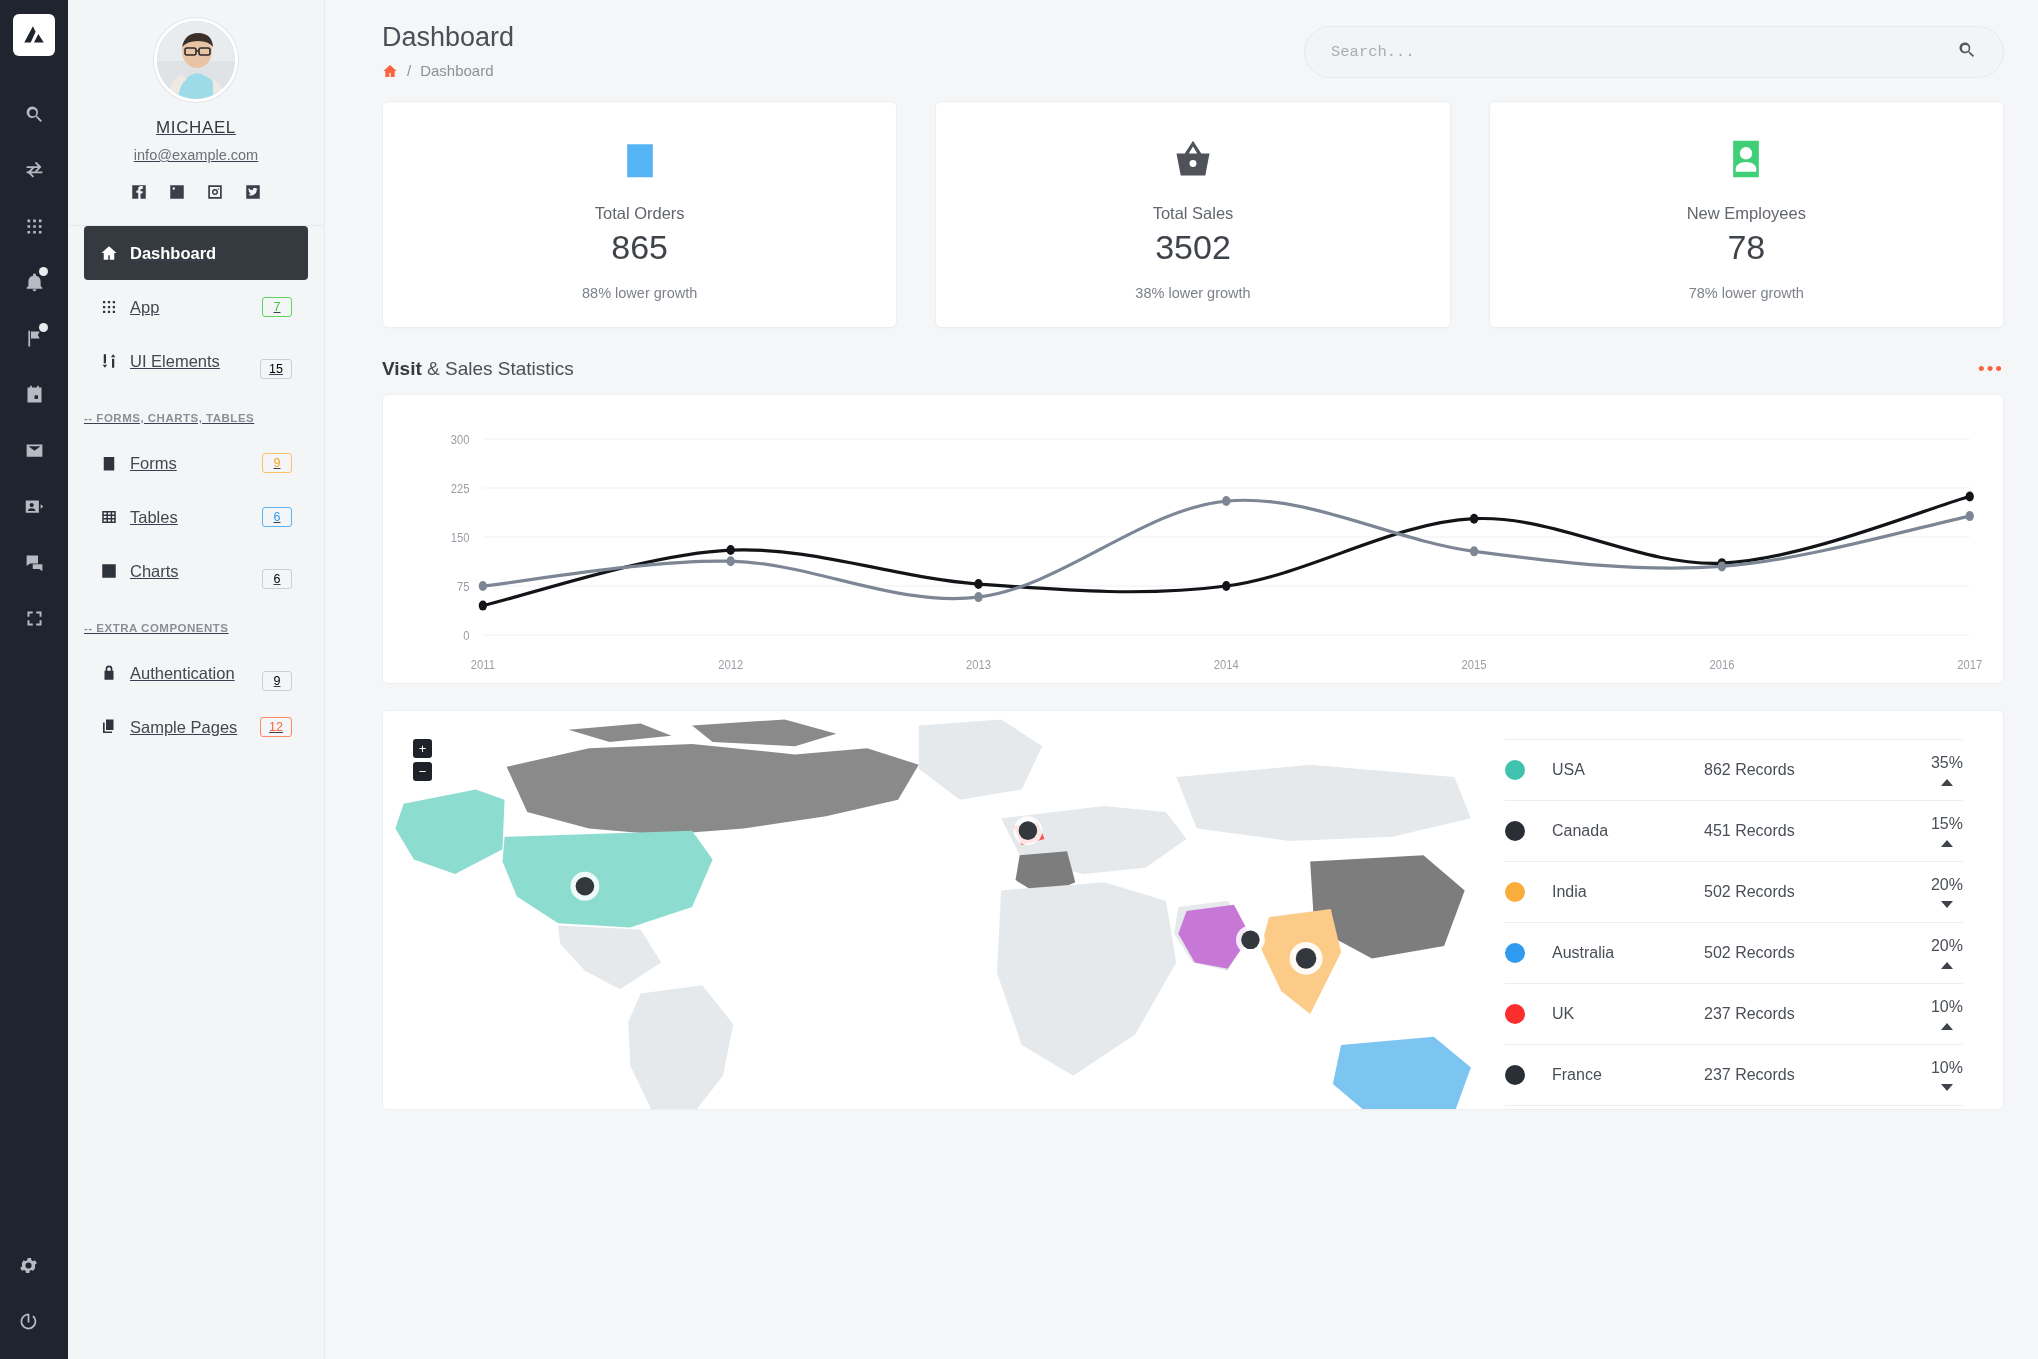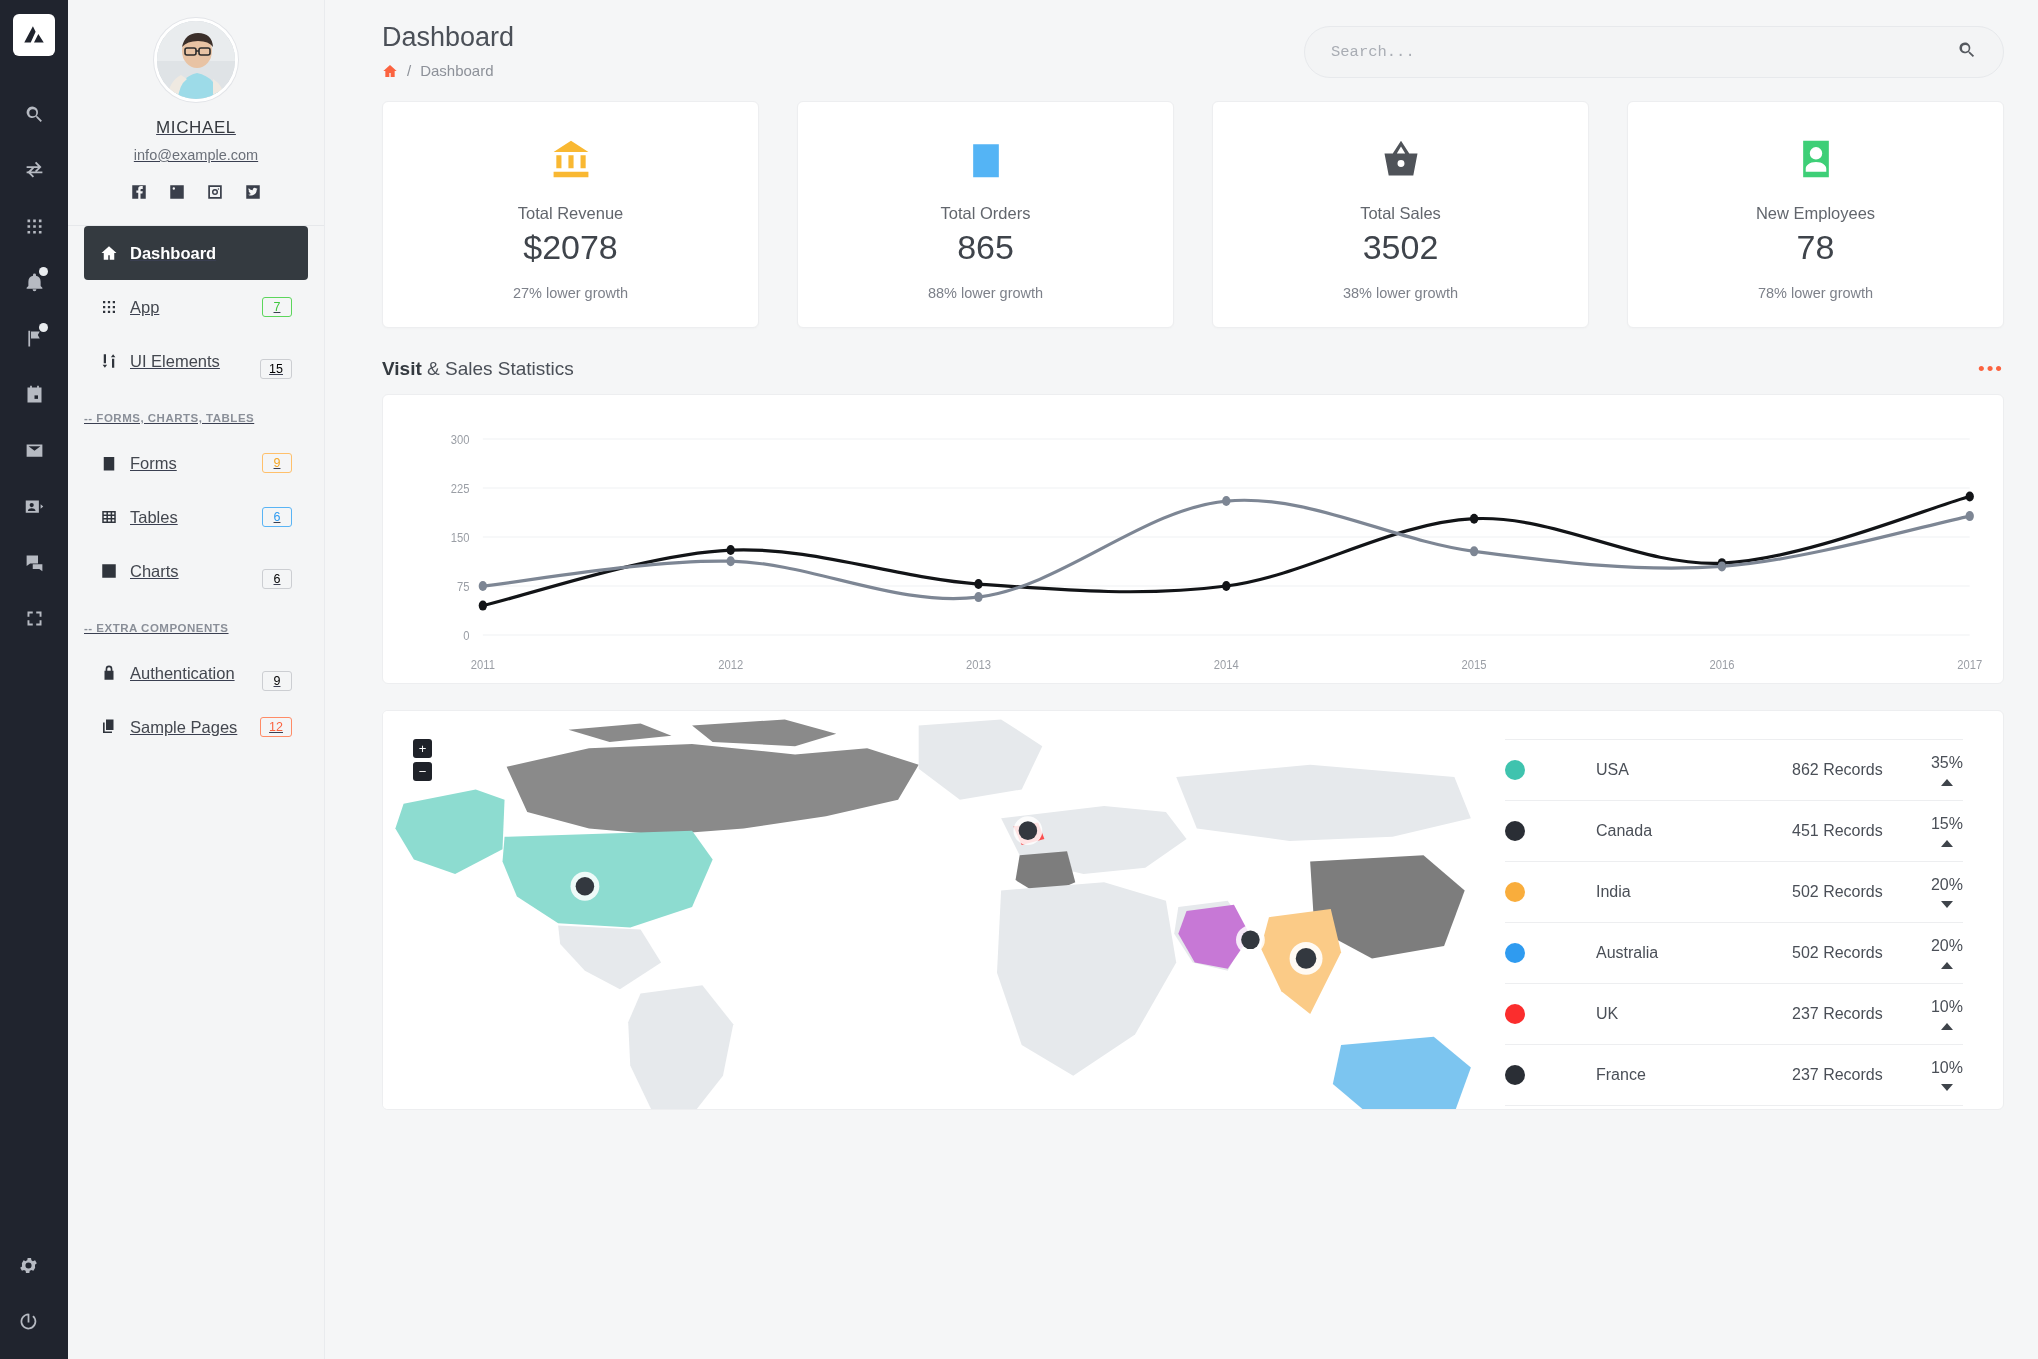--- a/index.html
+++ b/index.html
@@ -127,21 +127,21 @@
   .mapbox { flex:1; position:relative; background:#fff; }
   .zoomctl { position:absolute; left:30px; top:28px; }
   .zbtn {
     width:19px; height:19px; background:#1f2229; color:#fff; border-radius:3px;
     font-size:13px; line-height:19px; text-align:center; margin-bottom:4px; cursor:pointer;
     font-family:"Liberation Sans", sans-serif;
   }
   .maplist { width:528px; flex:0 0 528px; padding:28px 40px 0 30px; }
   .mrow {
     display:flex; align-items:center; height:61px;
-    border-top:1px solid #edeef0; font-size:16px; color:#4a4f57;gap:44px;
+    border-top:1px solid #edeef0; font-size:16px; color:#4a4f57;
   }
   .mrow:first-child { border-top:1px solid #edeef0; }
   .mdot { width:20px; height:20px; border-radius:50%; flex:0 0 20px; margin-right:27px; }
   .mname { width:152px; }
   .mrec { flex:1; }
   .mpct { display:flex; align-items:center; gap:7px;flex-direction:column; }
   .arrow-up, .arrow-dn { width:0; height:0; border-left:6px solid transparent; border-right:6px solid transparent; }
   .arrow-up { border-bottom:7px solid #3f444b; }
   .arrow-dn { border-top:7px solid #3f444b; }
 </style>
@@ -360,30 +360,20 @@
         <input value="" placeholder="Search..." style="">
         <span class="si">
           <svg width="20" height="20" viewBox="0 0 24 24">
               <path d="M15.5 14h-.8l-.3-.3a6.5 6.5 0 10-.7.7l.3.3v.8l5 5 1.5-1.5zM10 14a4 4 0 114-4 4 4 0 01-4 4z"></path>
             </svg>
         </span>
       </div>
     </div>
 
     <div class="stats" id="stats-root">
-        <div class="card">
-          <div class="ci">
-            <svg width="44" height="44" viewBox="0 0 24 24" fill="#f9b832">
-              <path d="M12 2L2.5 8.2h19zM4 10h2.8v7H4zm6.6 0h2.8v7h-2.8zm6.6 0H20v7h-2.8zM2.5 19h19v3h-19z"></path>
-            </svg>
-          </div>
-          <div class="clab">Total Revenue</div>
-          <div class="cval">$2078</div>
-          <div class="cgro">27% lower growth</div>
-        </div>
         <div class="card">
           <div class="ci">
             <svg width="44" height="44" viewBox="0 0 24 24" fill="#54b4f5">
               <path d="M9 2h6v2h4v18H5V4h4zm0 0v2h6V2zM8 9h8v1.8H8zm0 3.6h8v1.8H8zm0 3.6h8V18H8z"></path>
             </svg>
           </div>
           <div class="clab">Total Orders</div>
           <div class="cval">865</div>
           <div class="cgro">88% lower growth</div>
         </div>

